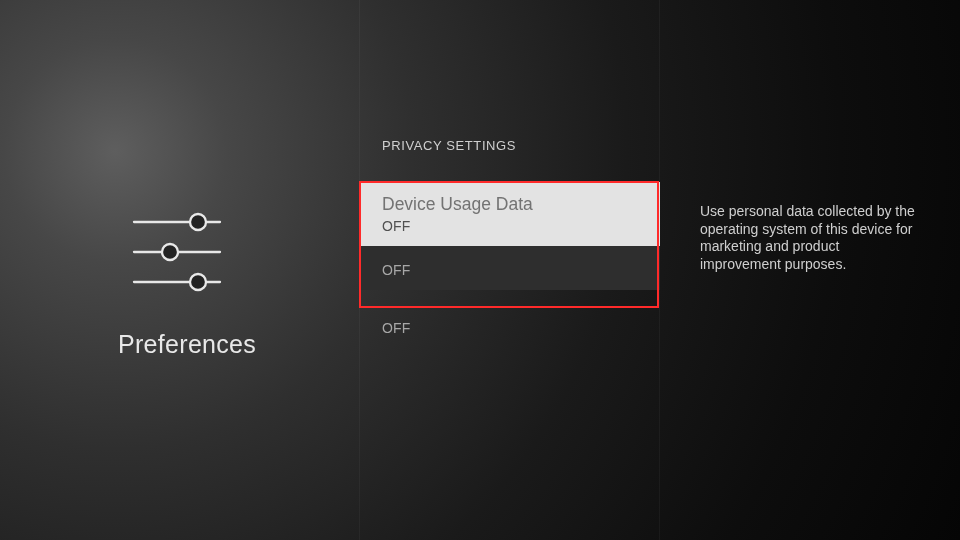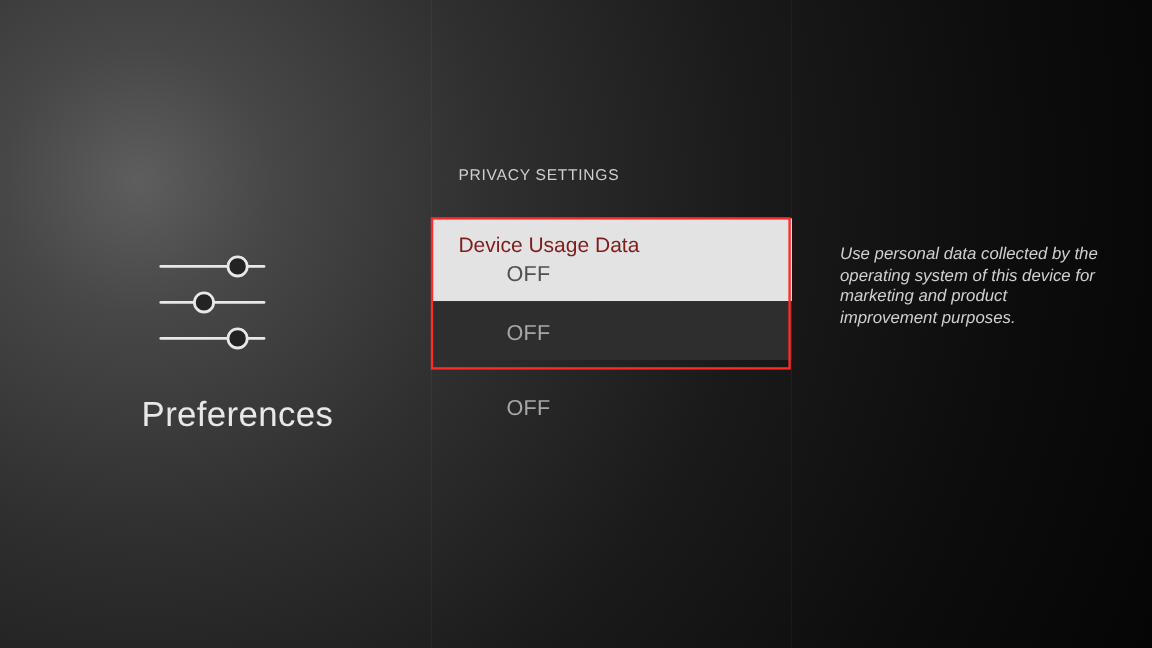--- a/index.html
+++ b/index.html
@@ -29,21 +29,21 @@
       left: 130px;
       top: 200px;
       width: 94px;
       height: 92px;
     }
     .sliders-icon svg { width: 100%; height: 100%; display: block; }
     .page-title {
       position: absolute;
       left: 118px;
       top: 330px;
-      font-size: 29px;
+      font-size: 25px;
       font-weight: 300;
       letter-spacing: 0.3px;
       color: #e8e8e8;
     }
     
     .center-pane {
       width: 300px;
       height: 100%;
       position: relative;
       border-right: 1px solid rgba(255,255,255,0.04);
@@ -76,48 +76,46 @@
     }
     .option-row.plain {
       background: transparent;
       margin-top: 14px;
     }
     .option-label {
       font-size: 17.5px;
       font-weight: 400;
       line-height: 1.15;
     }
-    .option-row.selected .option-label { color: #7f1d1d; }
+    .option-row.selected .option-label { color: #737373; }
     .option-row.dark .option-label,
     .option-row.plain .option-label { color: #e9e9e9; }
     .option-value {
-      font-size: 18px;
+      font-size: 14px;
       margin-top: 4px;
       letter-spacing: 0.2px;
-      margin-left: 40px;
     }
     .option-row.selected .option-value { color: #505050; }
     .option-row.dark .option-value,
     .option-row.plain .option-value { color: #a7a7a7; }
     
     .highlight-box {
       position: absolute;
       left: -1px;
       top: 181px;
       width: 300px;
       height: 127px;
       border: 2px solid #ff2a2a;
       pointer-events: none;
     }
     
     .right-pane {
       flex: 1;
       height: 100%;
       position: relative;
-      font-style: italic;
     }
     .description {
       position: absolute;
       left: 40px;
       top: 203px;
       width: 220px;
       font-size: 14px;
       line-height: 1.25;
       color: #cfcfcf;
       font-weight: 300;

